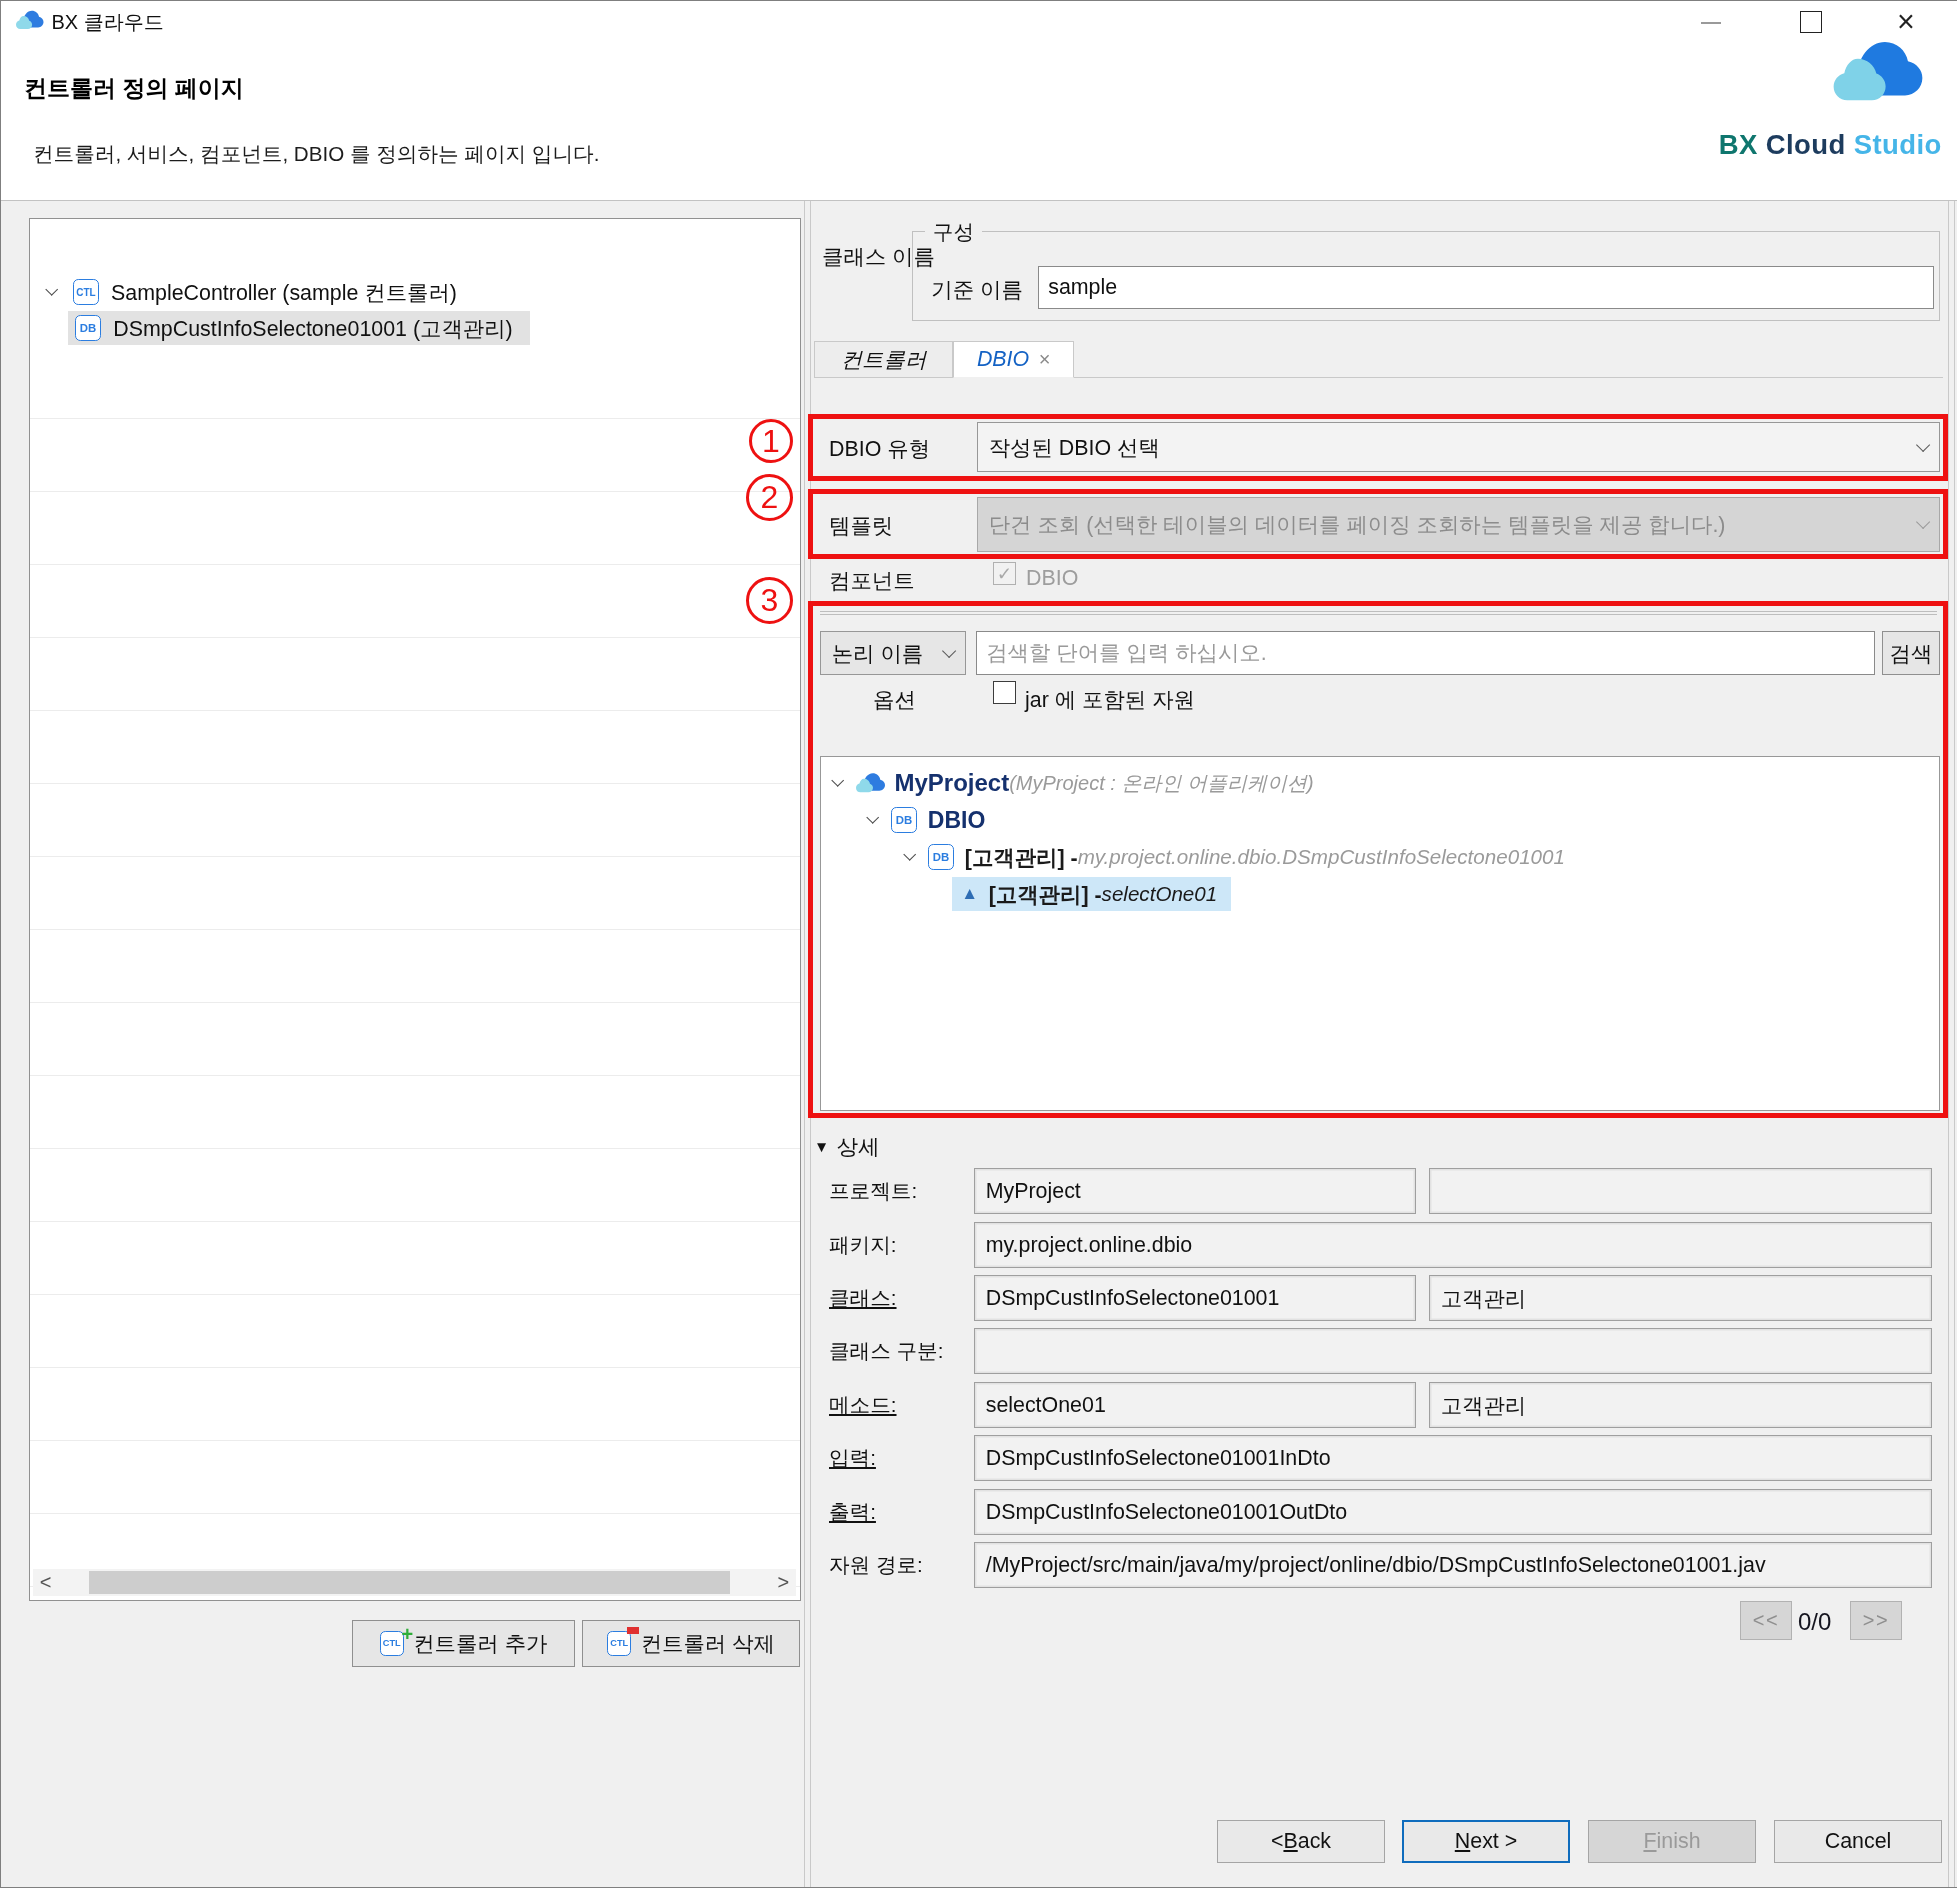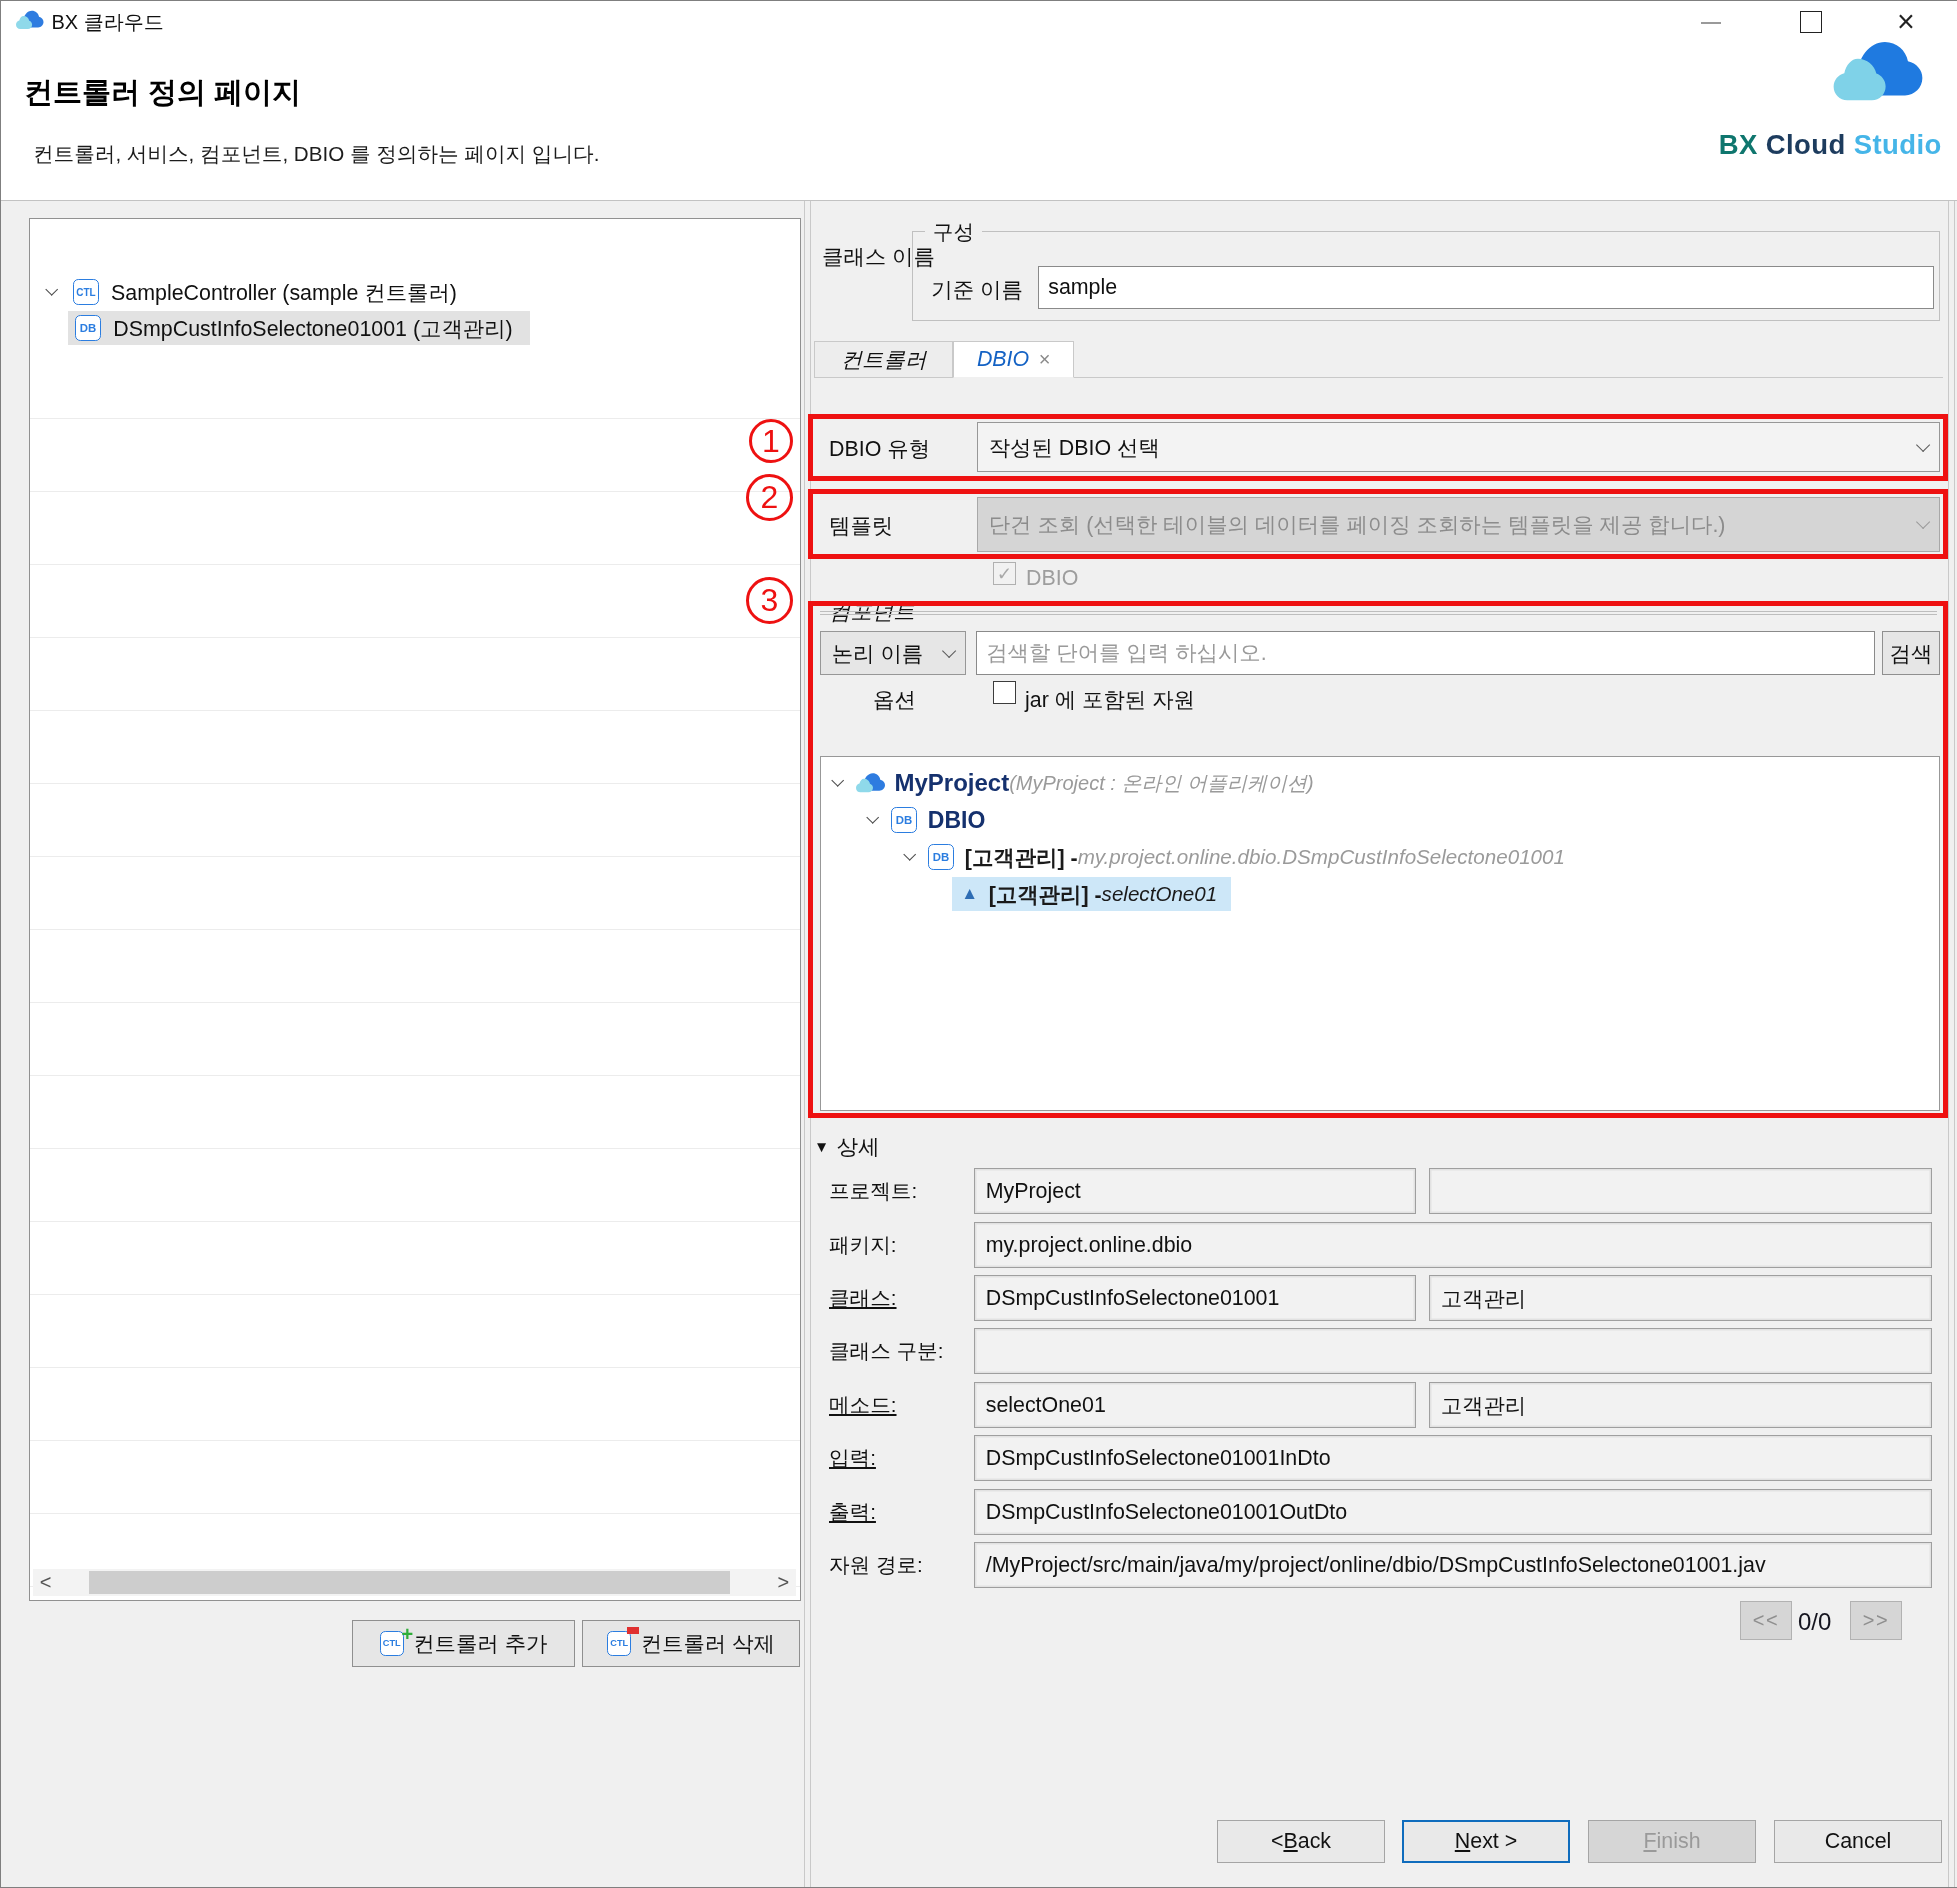--- a/index.html
+++ b/index.html
@@ -10,21 +10,21 @@
   .flex{display:flex;align-items:center;}
 
   
   .titlebar-text{font-size:20px;color:#111;}
   .winctl{color:#222;}
   .maxbox{width:20px;height:20px;border:1.5px solid #222;}
   .minbar{width:20px;height:0;border-top:2.3px solid #9a9a9a;}
   .closex{font-size:30.5px;font-weight:300;line-height:1;}
 
   
-  .page-title{font-size:29px;font-weight:bold;color:#000;}
+  .page-title{font-size:23px;font-weight:bold;color:#000;}
   .page-desc{font-size:20.6px;color:#1c1c1c;}
   .brand-text{font-size:27.5px;letter-spacing:0.4px;}
   .brand-bx{font-weight:800;color:#0f766e;}
   .brand-cloud{font-weight:700;color:#1d3c5e;}
   .brand-studio{font-weight:700;color:#45b5e8;}
 
   
   .main-bg{left:0;top:199px;width:1958px;height:1689px;background:#f0f0f0;border-top:0.8px solid #c2c2c2;}
   .vline{width:0;border-left:0.8px solid #c9c9c9;}
 
@@ -242,21 +242,21 @@
     <span>작성된 DBIO 선택</span>
     <span class="schev"></span>
   </div>
 
   <div class="abs lbl" style="left:828px;top:510px;">템플릿</div>
   <div class="abs selectbox disabled" style="left:976px;top:496px;width:963px;height:55px;">
     <span>단건 조회 (선택한 테이블의 데이터를 페이징 조회하는 템플릿을 제공 합니다.)</span>
     <span class="schev"></span>
   </div>
 
-  <div class="abs lbl" style="left:828px;top:596px;font-style:italic;">컴포넌트</div>
+  <div class="abs lbl" style="left:828px;top:565px;">컴포넌트</div>
   <div class="abs checkbox dis" style="left:992px;top:561px;">
     <span>✓</span>
   </div>
   <div class="abs lbl graytext" style="left:1025px;top:565px;">DBIO</div>
 
   <div class="abs sep2" style="left:819px;top:610px;width:1117px;"></div>
 
   <div class="abs selectbox" style="left:819px;top:630px;width:146px;height:44px;background:#e6e6e6;">
     <span>논리 이름</span>
     <span class="schev"></span>

